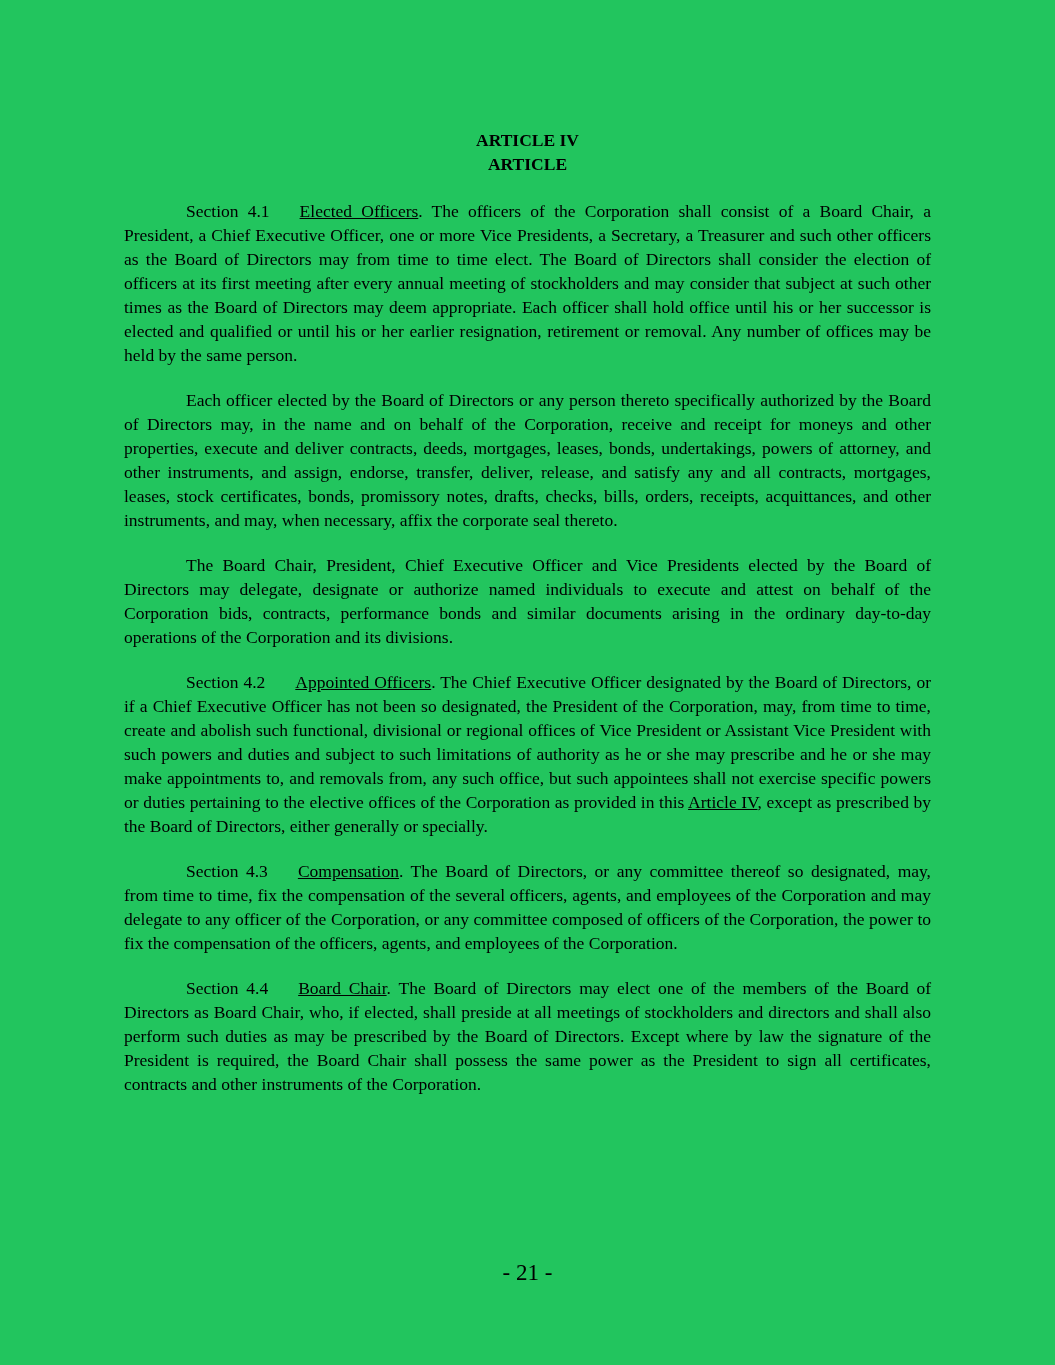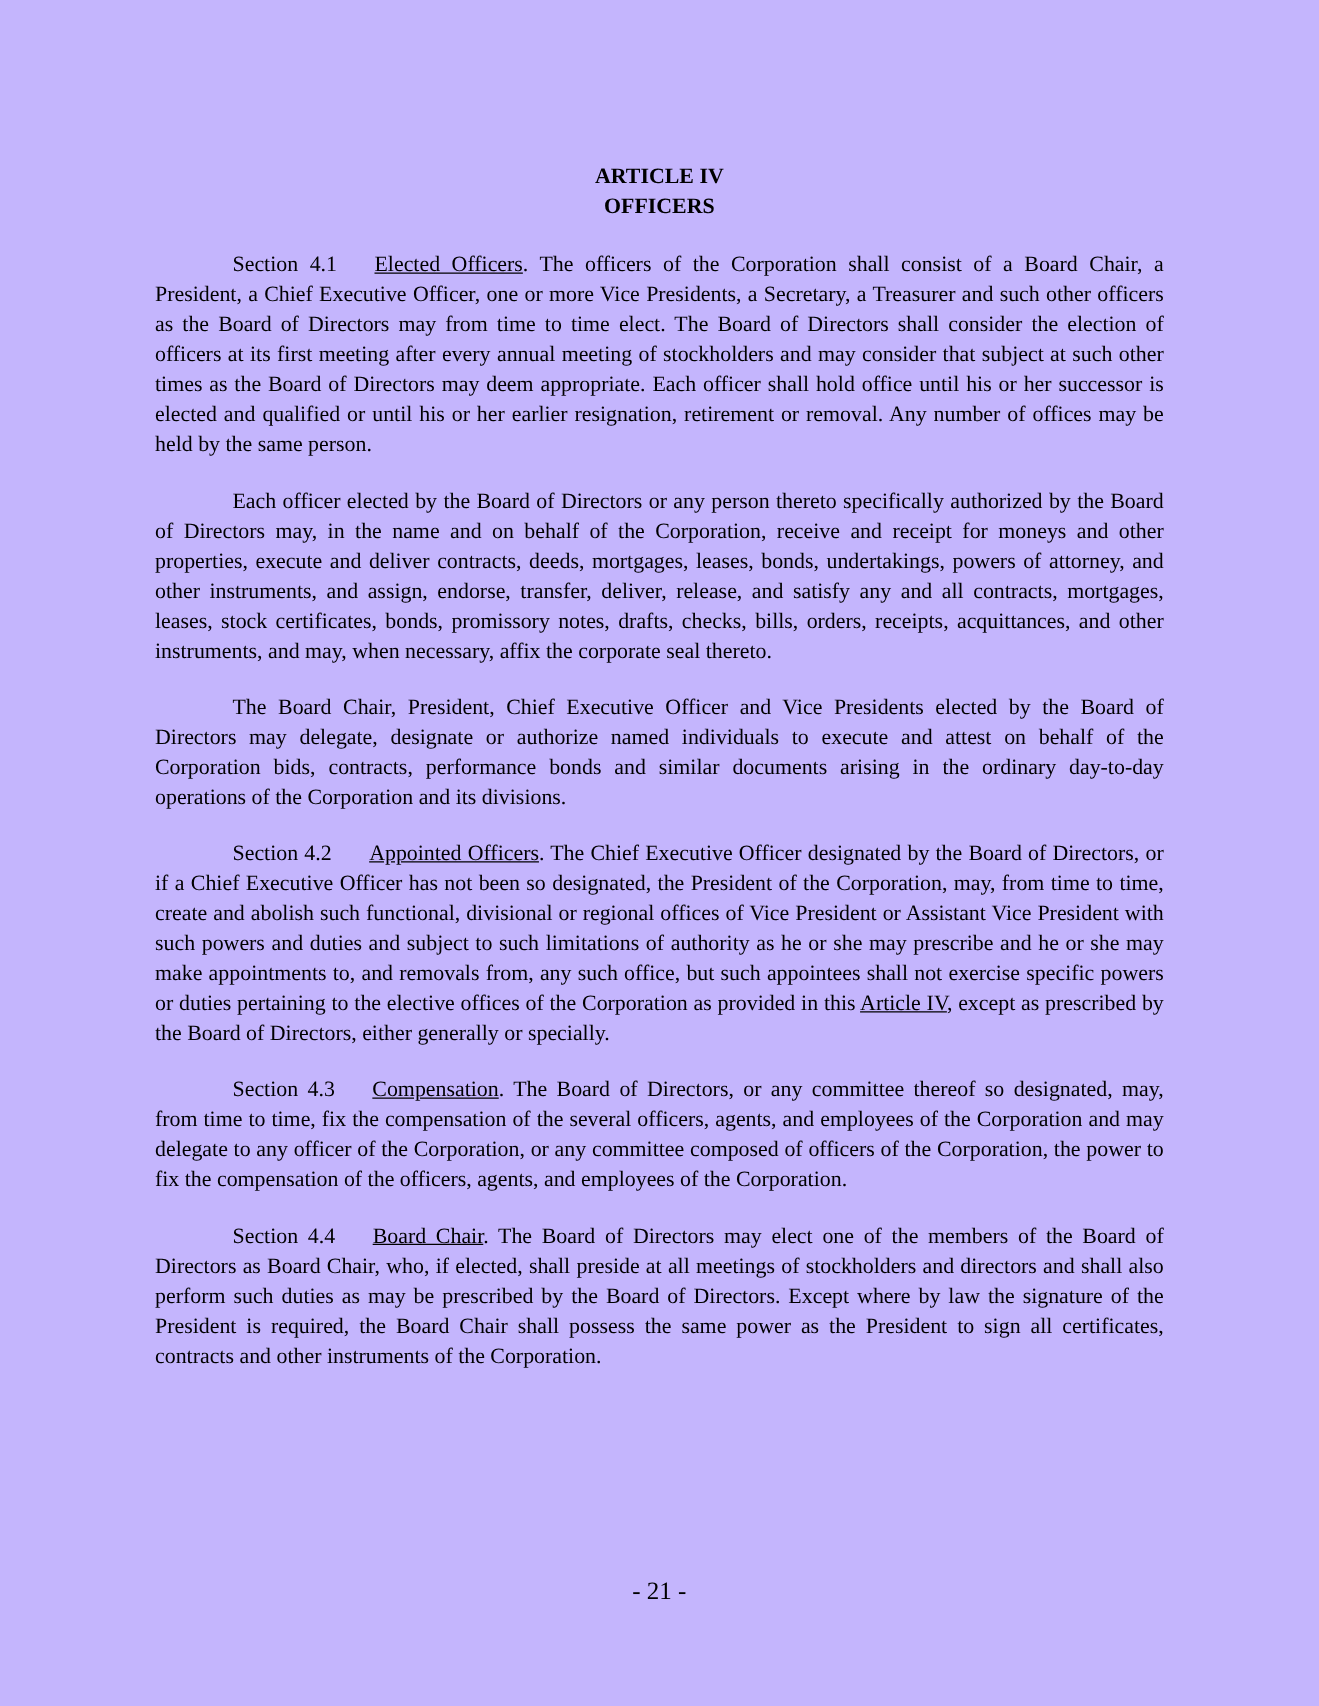--- a/index.html
+++ b/index.html
@@ -5,21 +5,21 @@
   html, body {
     margin: 0;
     padding: 0;
     background: #ffffff;
   }
   .page {
     position: relative;
     width: 1055px;
     height: 1365px;
     margin: 0 auto;
-    background: #c4b5fd;
+    background: #22c55e;
     box-sizing: border-box;
     padding: 128px 124px 0 124px;
     font-family: "Liberation Serif", "DejaVu Serif", serif;
     font-size: 17.5px;
     line-height: 24px;
     color: #000000;
   }
   .doc-title {
     text-align: center;
     font-weight: bold;
@@ -37,31 +37,31 @@
   .u {
     text-decoration: underline;
   }
   .page-number {
     position: absolute;
     left: 0;
     right: 0;
     bottom: 80px;
     text-align: center;
     font-family: "Liberation Serif", "DejaVu Serif", serif;
-    font-size: 20px;
+    font-size: 23px;
     color: #000000;
   }
 </style>
 </head>
 <body>
 
 <div class="page">
   <header class="doc-title">
     <div>ARTICLE IV</div>
-    <div>OFFICERS</div>
+    <div>ARTICLE</div>
   </header>
   <main>
       <p class="para"><span>Section 4.1</span><span class="tab"></span><span class="u">Elected Officers</span><span>.  The officers of the Corporation shall consist of a Board Chair, a President, a Chief Executive Officer, one or more Vice Presidents, a Secretary, a Treasurer and such other officers as the Board of Directors may from time to time elect.  The Board of Directors shall consider the election of officers at its first meeting after every annual meeting of stockholders and may consider that subject at such other times as the Board of Directors may deem appropriate.  Each officer shall hold office until his or her successor is elected and qualified or until his or her earlier resignation, retirement or removal.  Any number of offices may be held by the same person.</span></p>
       <p class="para"><span>Each officer elected by the Board of Directors or any person thereto specifically authorized by the Board of Directors may, in the name and on behalf of the Corporation, receive and receipt for moneys and other properties, execute and deliver contracts, deeds, mortgages, leases, bonds, undertakings, powers of attorney, and other instruments, and assign, endorse, transfer, deliver, release, and satisfy any and all contracts, mortgages, leases, stock certificates, bonds, promissory notes, drafts, checks, bills, orders, receipts, acquittances, and other instruments, and may, when necessary, affix the corporate seal thereto.</span></p>
       <p class="para"><span>The Board Chair, President, Chief Executive Officer and Vice Presidents elected by the Board of Directors may delegate, designate or authorize named individuals to execute and attest on behalf of the Corporation bids, contracts, performance bonds and similar documents arising in the ordinary day-to-day operations of the Corporation and its divisions.</span></p>
       <p class="para"><span>Section 4.2</span><span class="tab"></span><span class="u">Appointed Officers</span><span>.  The Chief Executive Officer designated by the Board of Directors, or if a Chief Executive Officer has not been so designated, the President of the Corporation, may, from time to time, create and abolish such functional, divisional or regional offices of Vice President or Assistant Vice President with such powers and duties and subject to such limitations of authority as he or she may prescribe and he or she may make appointments to, and removals from, any such office, but such appointees shall not exercise specific powers or duties pertaining to the elective offices of the Corporation as provided in this </span><span class="u">Article IV</span><span>, except as prescribed by the Board of Directors, either generally or specially.</span></p>
       <p class="para"><span>Section 4.3</span><span class="tab"></span><span class="u">Compensation</span><span>.  The Board of Directors, or any committee thereof so designated, may, from time to time, fix the compensation of the several officers, agents, and employees of the Corporation and may delegate to any officer of the Corporation, or any committee composed of officers of the Corporation, the power to fix the compensation of the officers, agents, and employees of the Corporation.</span></p>
       <p class="para"><span>Section 4.4</span><span class="tab"></span><span class="u">Board Chair</span><span>.  The Board of Directors may elect one of the members of the Board of Directors as Board Chair, who, if elected, shall preside at all meetings of stockholders and directors and shall also perform such duties as may be prescribed by the Board of Directors.  Except where by law the signature of the President is required, the Board Chair shall possess the same power as the President to sign all certificates, contracts and other instruments of the Corporation.</span></p>
     </main>
   <footer class="page-number">- 21 -</footer>

